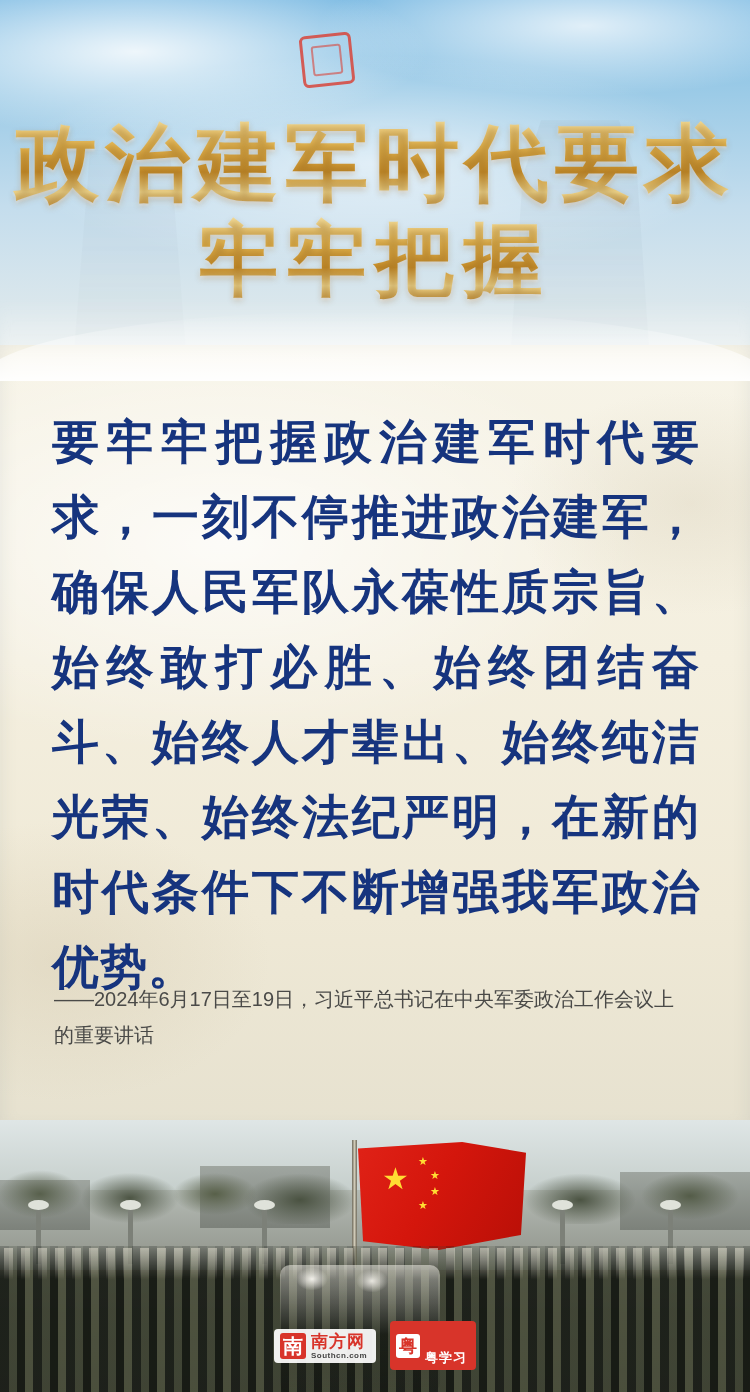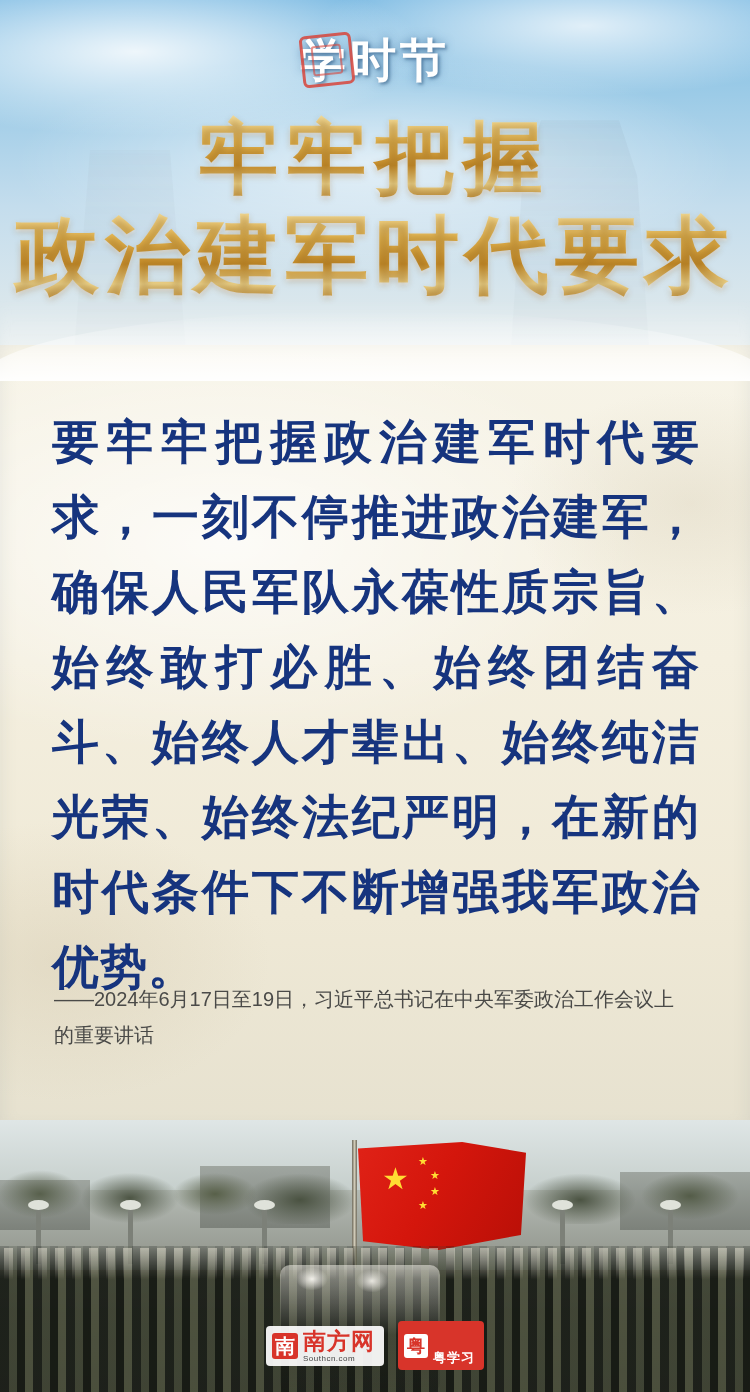--- a/index.html
+++ b/index.html
@@ -332,30 +332,31 @@
     line-height: 26px;
     text-align: center;
   }
   .logo-southcn .words {
     display: flex;
     flex-direction: column;
     line-height: 1;
   }
   .logo-southcn .cn {
     font-family: "Liberation Serif", serif;
-    font-size: 23px;
+    font-size: 17px;
     font-weight: bold;
     color: #d8342a;
     letter-spacing: 1px;
   }
   .logo-southcn .en {
     font-size: 8px;
     color: #444;
     letter-spacing: .5px;
     margin-top: 2px;
+    font-weight: bold;
   }
   .logo-yuexuexi {
     display: flex;
     align-items: center;
     gap: 5px;
     background: #d8342a;
     padding: 4px 9px 3px 6px;
     border-radius: 4px;
   }
   .logo-yuexuexi .mark {
@@ -382,27 +383,26 @@
 <body>
 
 <div class="poster">
 
   <div class="sky"></div>
   <div class="sky-streak"></div>
   <div class="ghost-mono"></div>
   <div class="ghost-mono2"></div>
 
   <div class="brand">
-    <span class="brand-text">学时节</span>
     <span class="brand-seal"></span>
   </div>
 
   <div class="title-wrap">
+    <div class="title-line l2">政治建军时代要求</div>
     <div class="title-line l1">牢牢把握</div>
-    <div class="title-line l2">政治建军时代要求</div>
   </div>
 
   <div class="paper">
     <div class="paper-texture"></div>
     <div class="quote">要牢牢把握政治建军时代要求，一刻不停推进政治建军，确保人民军队永葆性质宗旨、始终敢打必胜、始终团结奋斗、始终人才辈出、始终纯洁光荣、始终法纪严明，在新的时代条件下不断增强我军政治优势。</div>
     <div class="source">——2024年6月17日至19日，习近平总书记在中央军委政治工作会议上的重要讲话</div>
   </div>
 
   <div class="photo">
     <div class="ph-sky"></div>

